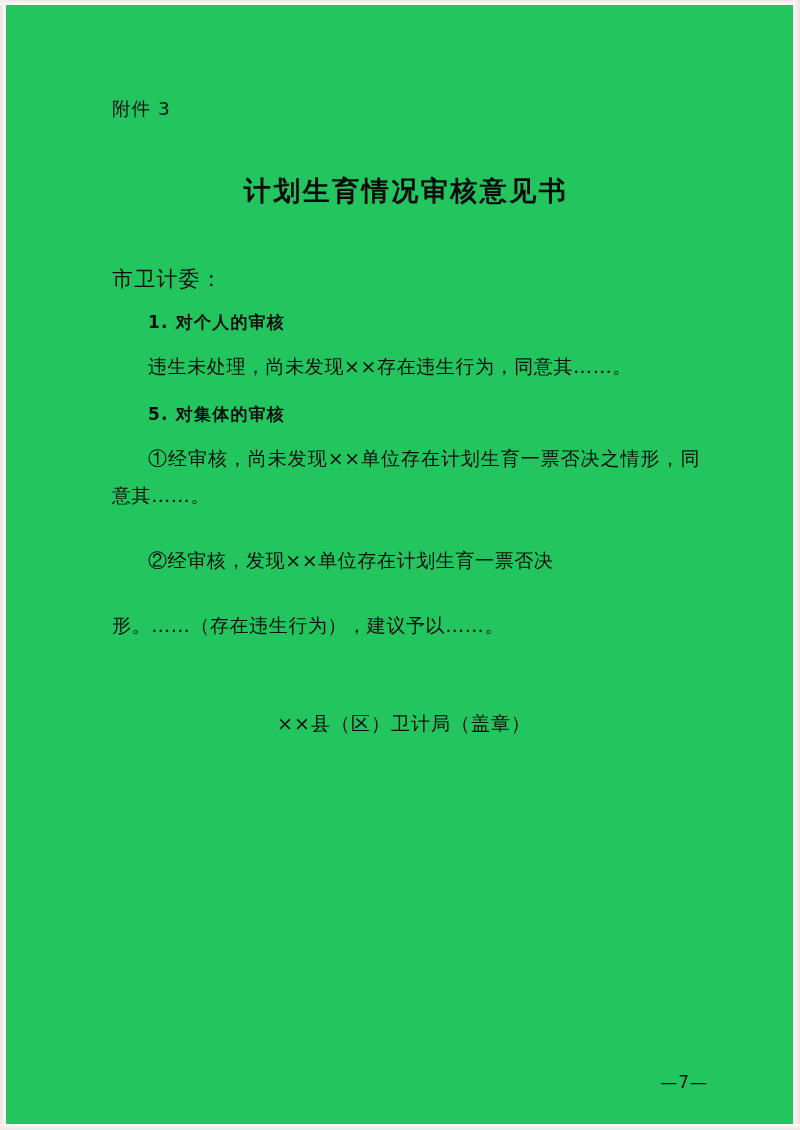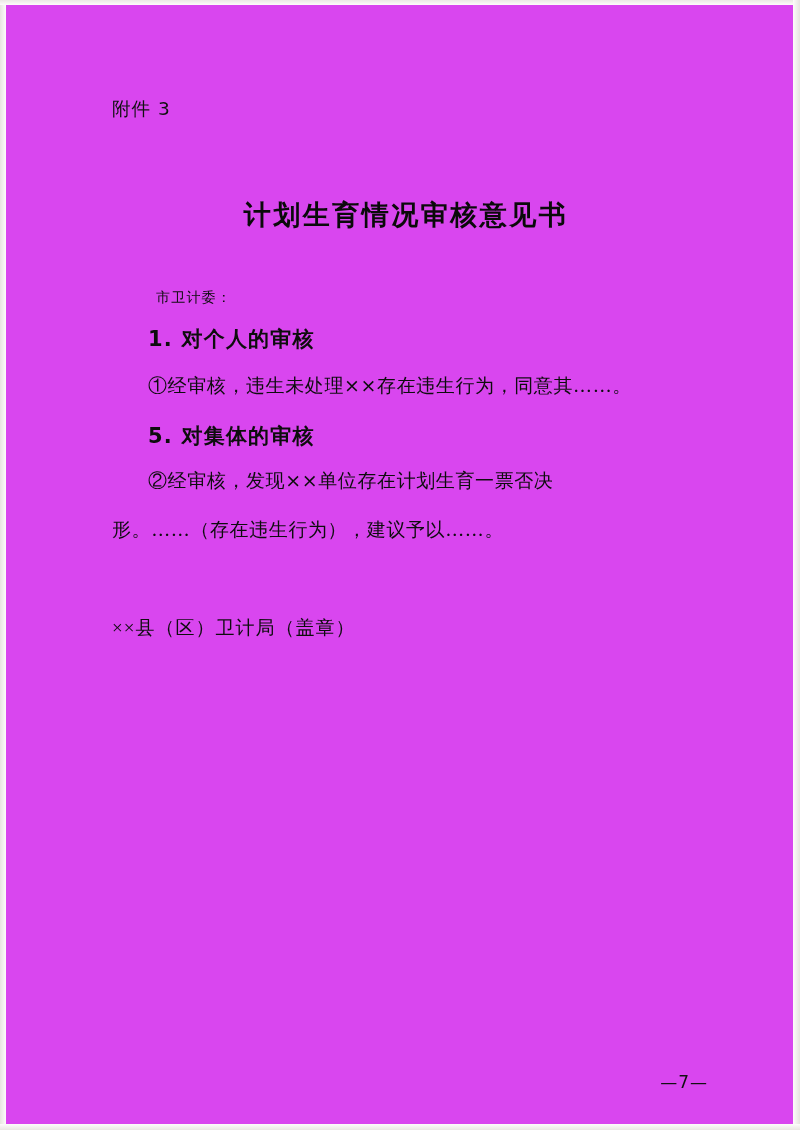--- a/index.html
+++ b/index.html
@@ -8,21 +8,21 @@
     background: #ffffff;
   }
   body {
     font-family: "DejaVu Serif", serif;
     color: #0d0d0d;
   }
   .page {
     position: relative;
     width: 800px;
     height: 1130px;
-    background: #d946ef;
+    background: #22c55e;
     overflow: hidden;
   }
   .paper-edge-left {
     position: absolute;
     left: 0; top: 0;
     width: 6px; height: 100%;
     background: linear-gradient(to right, #e7e5e0, #fdfdfb);
   }
   .paper-edge-top {
     position: absolute;
@@ -51,70 +51,68 @@
   }
 
   .attach-label {
     font-family: "DejaVu Sans", sans-serif;
     font-size: 18.5px;
     letter-spacing: 1px;
     color: #111;
   }
 
   .doc-title {
-    margin-top: 76px;
+    margin-top: 52px;
     text-align: center;
     font-family: "DejaVu Sans", sans-serif;
     font-weight: bold;
     font-size: 27px;
     letter-spacing: 2.5px;
     color: #0a0a0a;
   }
 
   .salutation {
     margin-top: 56px;
-    font-size: 14px;
+    font-size: 21px;
     letter-spacing: 1.2px;
-    margin-left: 44px;
   }
 
   .section-heading {
     margin-top: 18px;
     padding-left: 36px;
     font-family: "DejaVu Sans", sans-serif;
     font-weight: bold;
-    font-size: 21px;
+    font-size: 17px;
     letter-spacing: 1.2px;
   }
 
   .para {
     margin-top: 14px;
     font-size: 19px;
     line-height: 1.95;
     letter-spacing: 0.6px;
     text-align: justify;
     text-justify: inter-ideograph;
   }
   .para.indent {
     text-indent: 36px;
   }
   .para.tight {
-    margin-top: 12px;
+    margin-top: 28px;
   }
 
   .signature-block {
     margin-top: 58px;
     font-size: 19px;
     letter-spacing: 1px;
     line-height: 2.3;
   }
   .sig-line {
-    text-align: left;
+    text-align: center;
     padding-right: 4px;
-    font-family: Liberation Serif, serif;
   }
   .sig-line.date {
     padding-right: 56px;
   }
 
   .page-number {
     position: absolute;
     right: 92px;
     bottom: 38px;
     font-size: 17px;
@@ -135,25 +133,26 @@
   <div class="content">
 
     <div class="attach-label">附件 3</div>
 
     <div class="doc-title">计划生育情况审核意见书</div>
 
     <div class="salutation">市卫计委：</div>
 
     <div class="section-heading">1. 对个人的审核</div>
 
-    <div class="para indent">①经审核，违生未处理××存在违生行为，同意其……。</div>
+    <div class="para indent">违生未处理，尚未发现××存在违生行为，同意其……。</div>
 
 
     <div class="section-heading">5. 对集体的审核</div>
 
+    <div class="para indent">①经审核，尚未发现××单位存在计划生育一票否决之情形，同意其……。</div>
 
     <div class="para indent tight">②经审核，发现××单位存在计划生育一票否决</div>
 
     <div class="para tight">形。……（存在违生行为），建议予以……。</div>
 
     <div class="signature-block">
       <div class="sig-line">××县（区）卫计局（盖章）</div>
     </div>
 
   </div>

